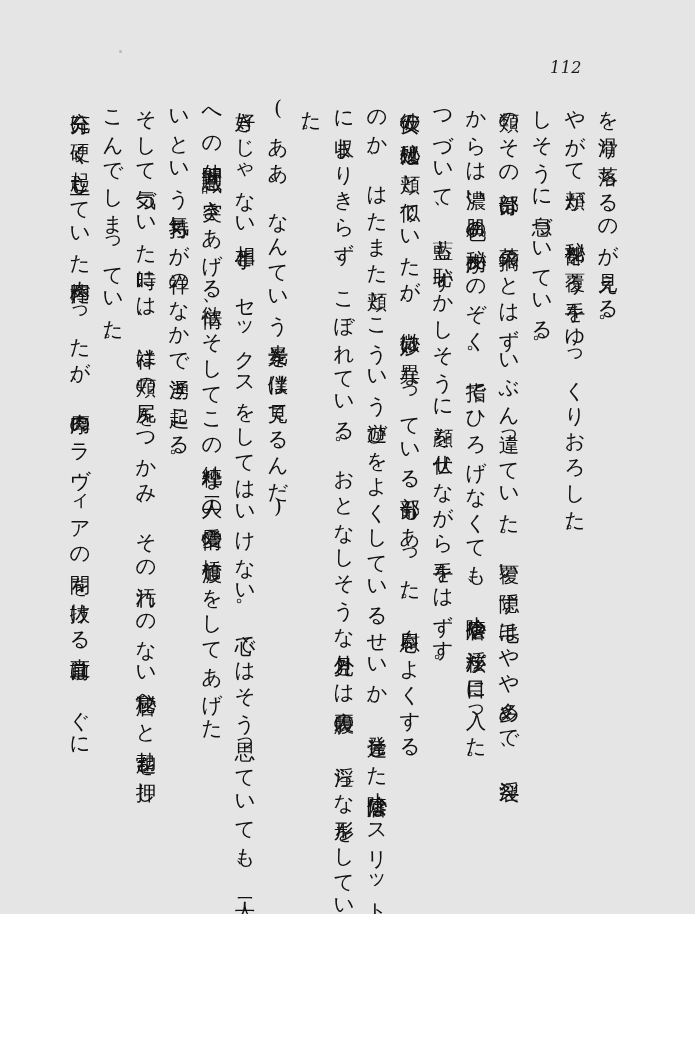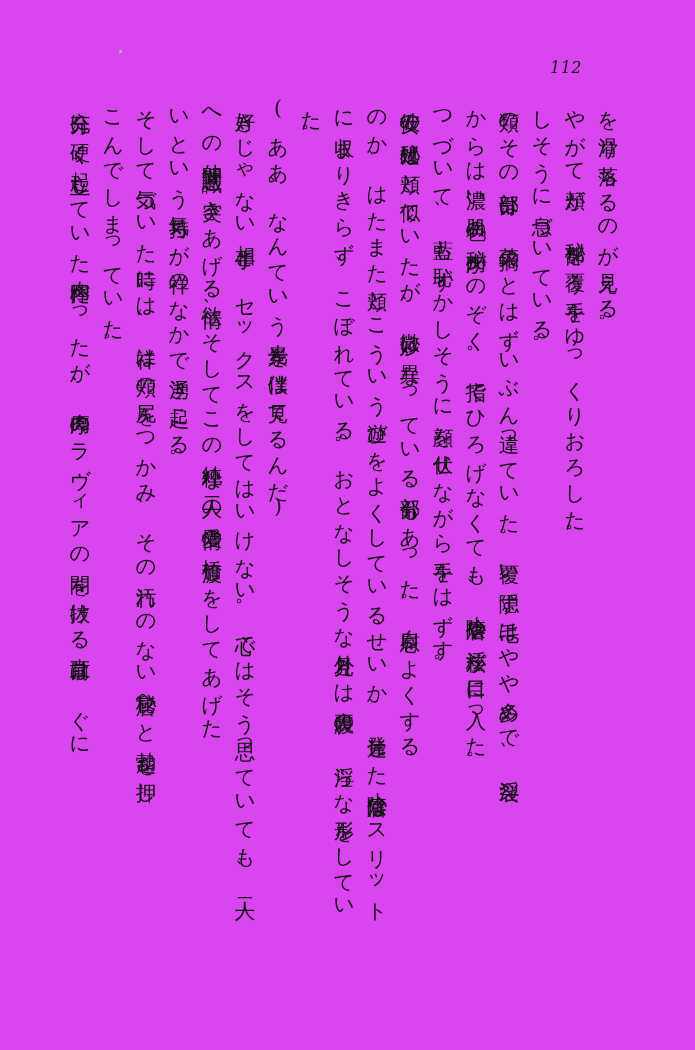--- a/index.html
+++ b/index.html
@@ -6,22 +6,22 @@
     margin: 0;
     padding: 0;
     background: #ffffff;
   }
   body {
     font-family: "DejaVu Serif", "Liberation Serif", serif;
   }
   .page {
     position: relative;
     width: 695px;
-    height: 1050px;
-    background: #d946ef;
+    height: 914px;
+    background: #e5e5e5;
     overflow: hidden;
   }
   .page-number {
     position: absolute;
     top: 58px;
     right: 113px;
     font-family: "DejaVu Serif", "Liberation Serif", serif;
     font-style: italic;
     font-size: 16px;
     color: #1a1a1a;

